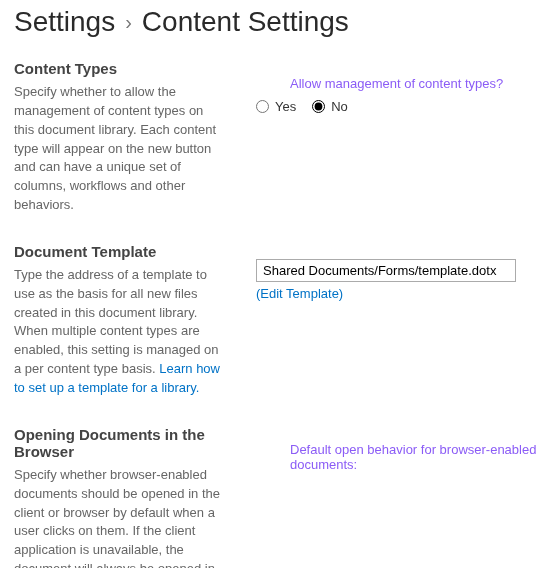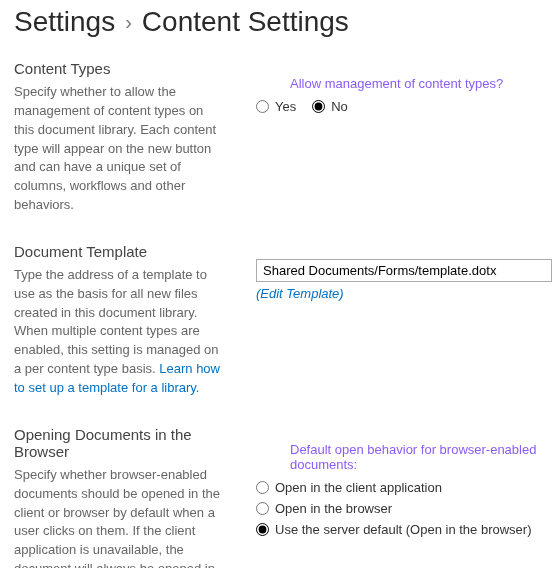--- a/index.html
+++ b/index.html
@@ -34,21 +34,21 @@
     width: 212px;
     flex: 0 0 212px;
   }
   .section-right {
     flex: 1;
     padding-top: 16px;
   }
   .section-title {
     font-size: 15px;
     color: #444;
-    font-weight: 400;
+    font-weight: 700;
     margin-bottom: 6px;
   }
   .section-desc {
     font-size: 13px;
     color: #666;
     line-height: 1.45;
   }
   .section-desc .link { color: #0072c6; text-decoration: none; cursor: pointer; }
   .field-label {
     font-size: 13px;
@@ -73,34 +73,33 @@
     align-items: center;
     gap: 6px;
     font-size: 13px;
     color: #333;
   }
   input[type="radio"] {
     accent-color: #000;
     width: 13px; height: 13px;
   }
   .text-input {
-    width: 296px;
+    width: 260px;
     padding: 3px 6px;
     font-size: 13px;
     border: 1px solid #ababab;
     margin-left: 10px;
     font-family: inherit;
   }
   .edit-link {
     font-size: 13px;
     color: #0072c6;
     margin-left: 10px;
     margin-top: 4px;
     cursor: pointer;
-    font-style: italic;
   }
 </style>
 </head>
 <body>
 
 <div class="page">
 
   <div class="breadcrumb">
     <span class="bc-link">Settings</span>
     <span class="chevron-icon">›</span>
@@ -140,30 +139,16 @@
     </div>
   </div>
 
   <div class="section">
     <div class="section-left">
       <div class="section-title">Opening Documents in the Browser</div>
       <div class="section-desc">Specify whether browser-enabled documents should be opened in the client or browser by default when a user clicks on them. If the client application is unavailable, the document will always be opened in the browser.</div>
     </div>
     <div class="section-right">
       <div class="field-label">Default open behavior for browser-enabled documents:</div>
-      <div class="radio-col">
-        <label class="radio-item">
-          <input type="radio" name="ob" style="">
-          <span>Open in the client application</span>
-        </label>
-        <label class="radio-item">
-          <input type="radio" name="ob" style="">
-          <span>Open in the browser</span>
-        </label>
-        <label class="radio-item">
-          <input type="radio" name="ob" checked="" style="">
-          <span>Use the server default (Open in the browser)</span>
-        </label>
-      </div>
     </div>
   </div>
 
 </div>
 
 </body></html>

